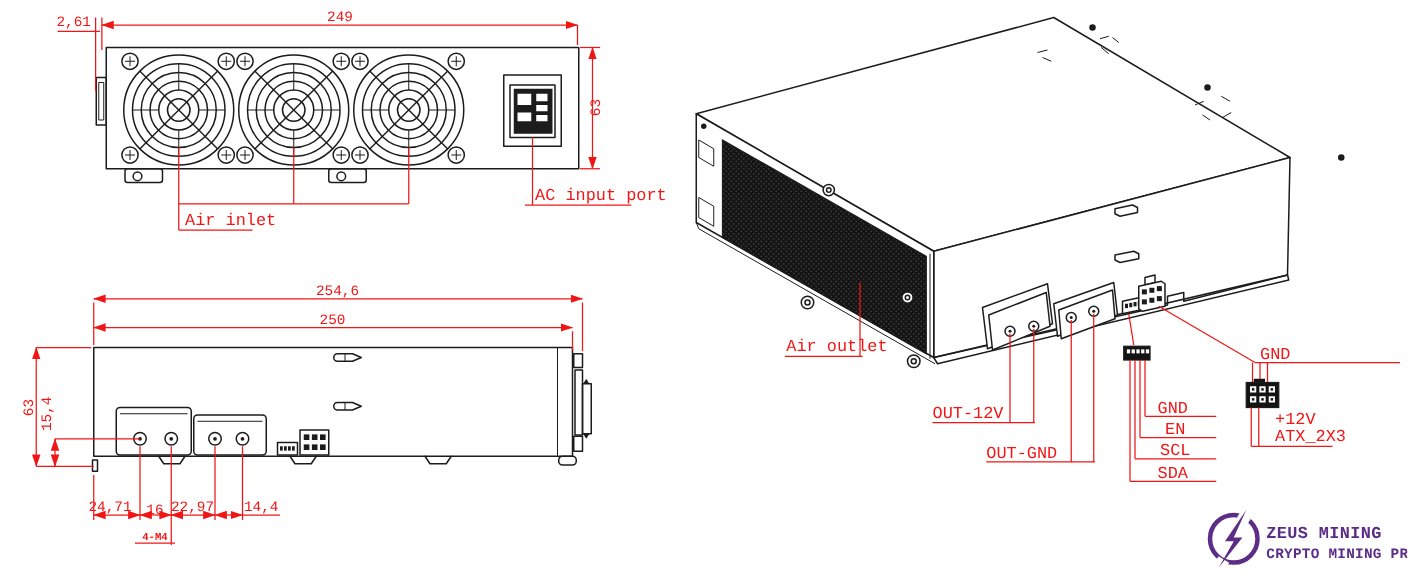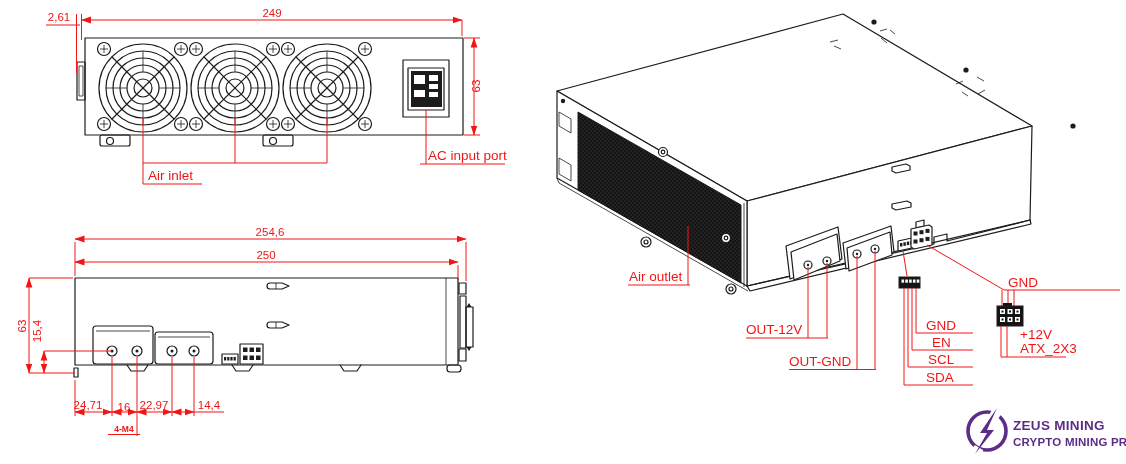--- a/index.html
+++ b/index.html
@@ -1,17 +1,17 @@
 <!DOCTYPE html>
 <html><head>
 <meta charset="utf-8">
 <style>
   html,body{margin:0;padding:0;background:#ffffff;}
   .page{position:relative;width:1126px;height:464px;background:#fff;overflow:hidden;
-        font-family:Liberation Sans, sans-serif;}
+        font-family:Liberation Mono, monospace;}
   svg{display:block;}
   
   .bk{stroke:#1c1c1c;stroke-width:1.2;fill:none;stroke-linejoin:round;stroke-linecap:round;}
   .bkthin{stroke:#1c1c1c;stroke-width:0.8;fill:none;stroke-linejoin:round;}
   .bkf{fill:#1c1c1c;stroke:none;}
   .wf{fill:#ffffff;stroke:#1c1c1c;stroke-width:1.2;stroke-linejoin:round;}
   
   .rd{stroke:#f11616;stroke-width:1;fill:none;stroke-linecap:butt;}
   .dimtxt{font-size:11.5px;fill:#f11616;}
   .labtxt{font-size:13.5px;fill:#f11616;}

